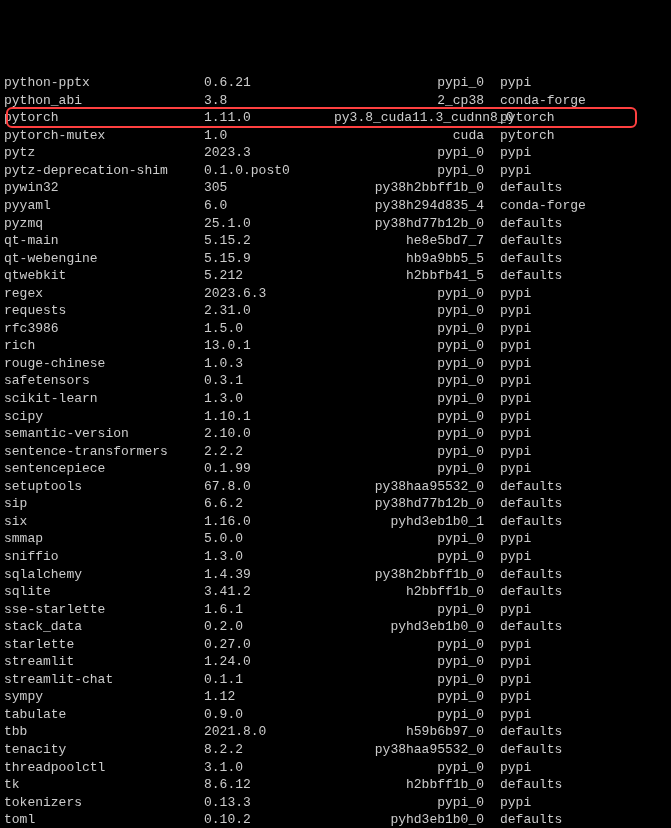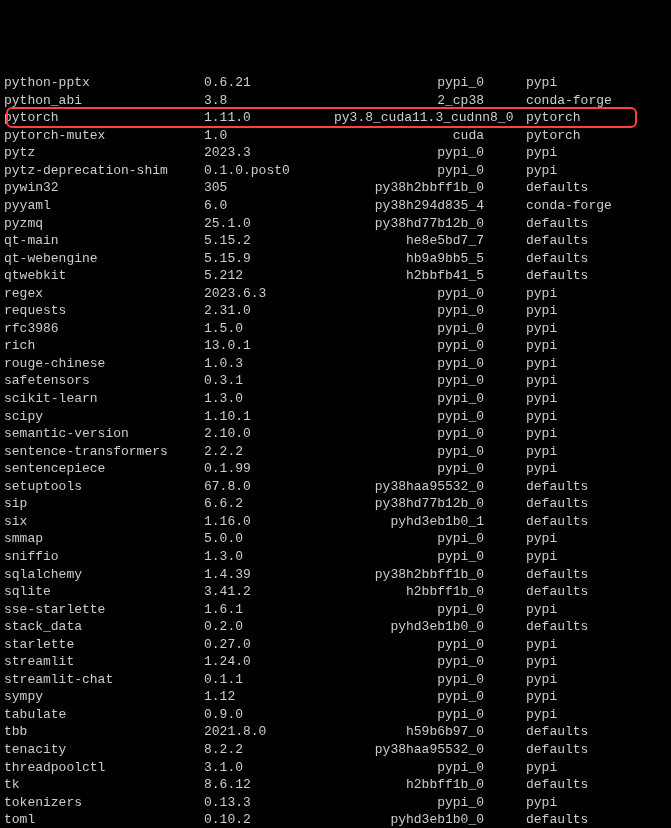--- a/index.html
+++ b/index.html
@@ -14,21 +14,21 @@
       width: 671px;
       box-sizing: border-box;
       position: relative;
     }
     .row {
       display: flex;
       position: relative;
     }
     .c1 { width: 200px; }
     .c2 { width: 130px; }
-    .c3 { width: 150px; text-align: right; padding-right: 42px; }
+    .c3 { width: 150px; text-align: right; padding-right: 16px; }
     .c4 { flex: 1; }
     .highlight {
       border: 2px solid #ff4040;
       border-radius: 6px;
       position: absolute;
       left: 2px;
       right: 30px;
       top: -2px;
       bottom: -1px;
       pointer-events: none;

